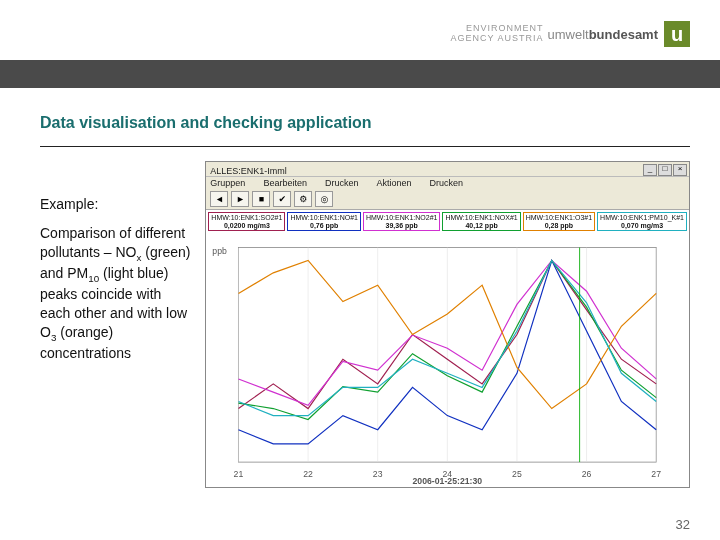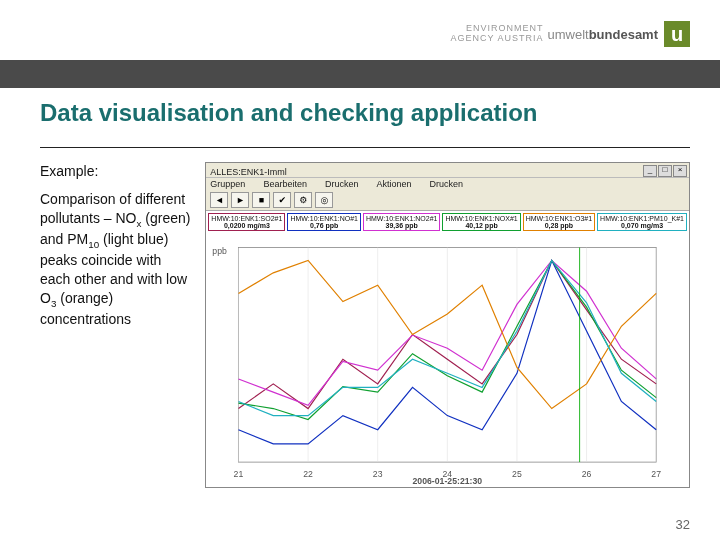--- a/index.html
+++ b/index.html
@@ -60,39 +60,39 @@
   }
   .content {
     position: absolute;
     top: 98px;
     left: 40px;
     right: 30px;
     bottom: 20px;
   }
   h1.title {
     color: #1a6e6e;
-    font-size: 24px;
+    font-size: 16px;
     font-weight: bold;
-    margin: 1px 0 14px 0;
+    margin: 16px 0 14px 0;
     border-bottom: 1.5px solid #222;
-    padding-bottom: 20px;
+    padding-bottom: 14px;
     line-height: 1.15;
   }
   .body-row {
     display: flex;
     gap: 14px;
     align-items: flex-start;
   }
   .text-col {
     width: 160px;
     font-size: 14px;
     color: #111;
     line-height: 1.35;
   }
-  .text-col .example { margin-bottom: 10px; }
+  .text-col .example { margin-bottom: 10px; margin-top: 34px; }
   sub { font-size: 0.7em; }
   .app-window {
     flex: 1;
     border: 1px solid #888;
     background: #ece9d8;
     font-size: 9px;
     position: relative;
   }
   .titlebar {
     background: #ece9d8;

